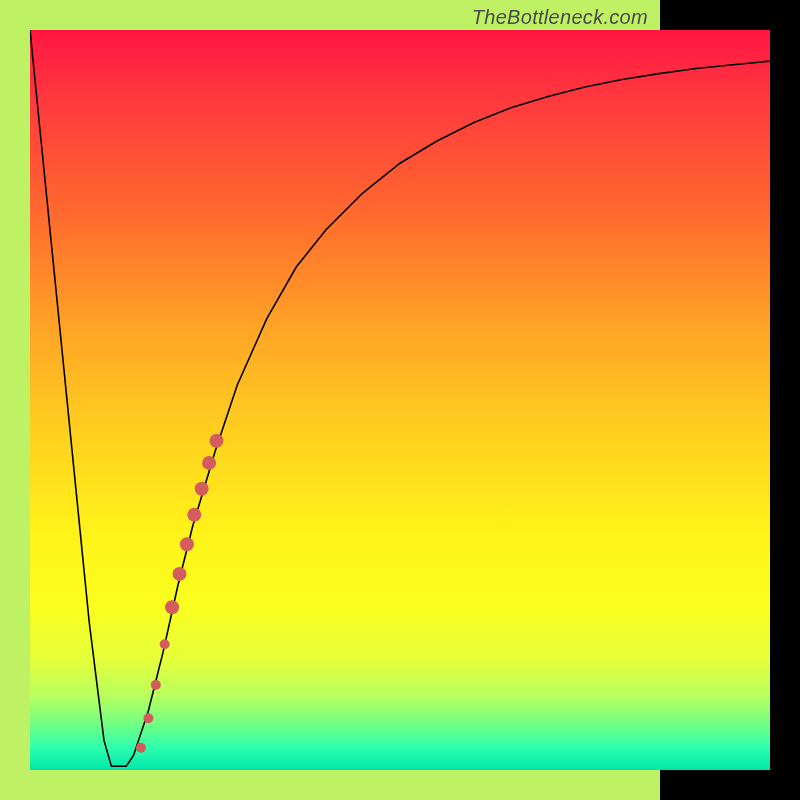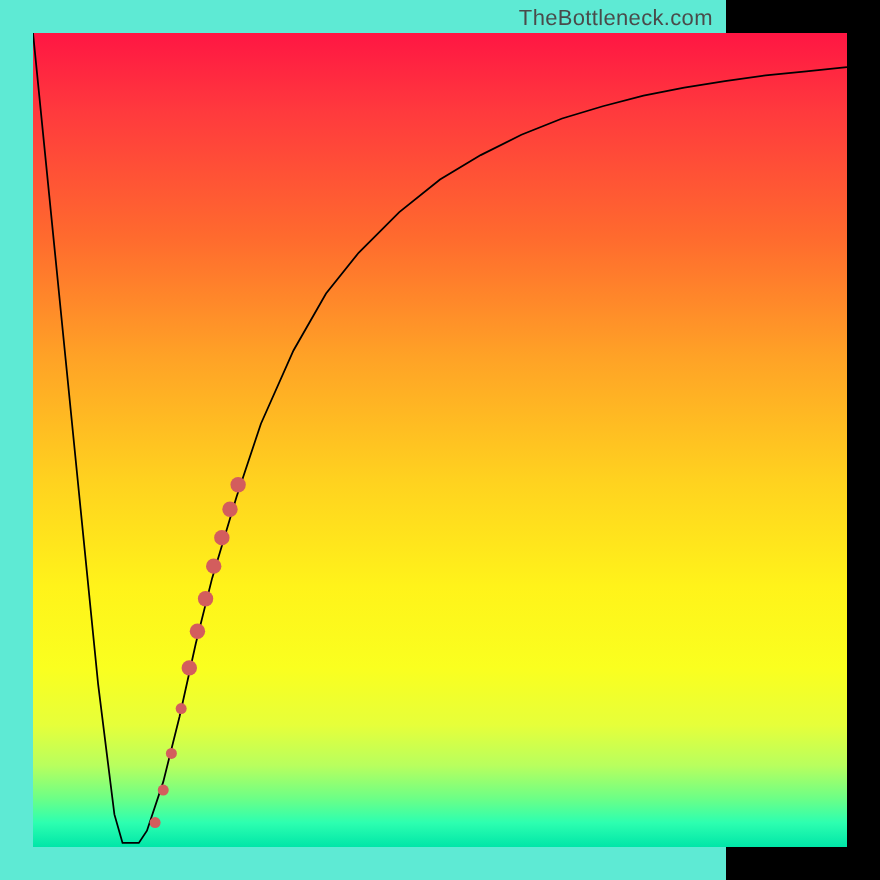--- a/index.html
+++ b/index.html
@@ -8,21 +8,22 @@
     width: 800px;
     height: 800px;
     overflow: hidden;
     background: #000;
     font-family: Arial, Helvetica, sans-serif;
   }
   .frame {
     position: relative;
     width: 660px;
     height: 800px;
-    background: #5eead4;
+    background: #bef264;
+    font-style: italic;
   }
   .plot-area {
     position: absolute;
     left: 30px;
     top: 30px;
     width: 740px;
     height: 740px;
     background: linear-gradient(to bottom,
       #ff1643 0%,
       #ff3b3d 10%,

